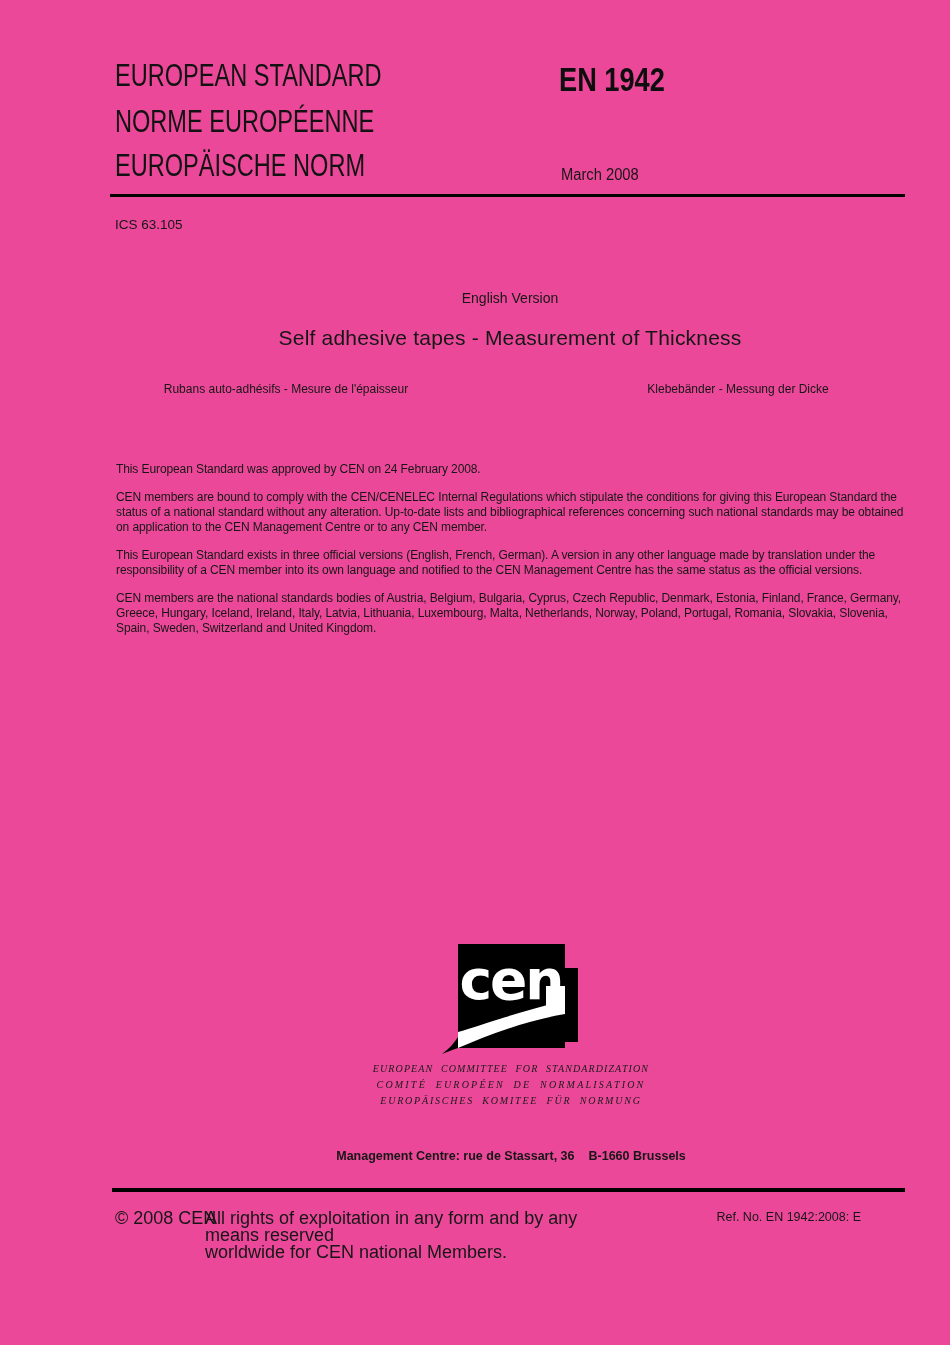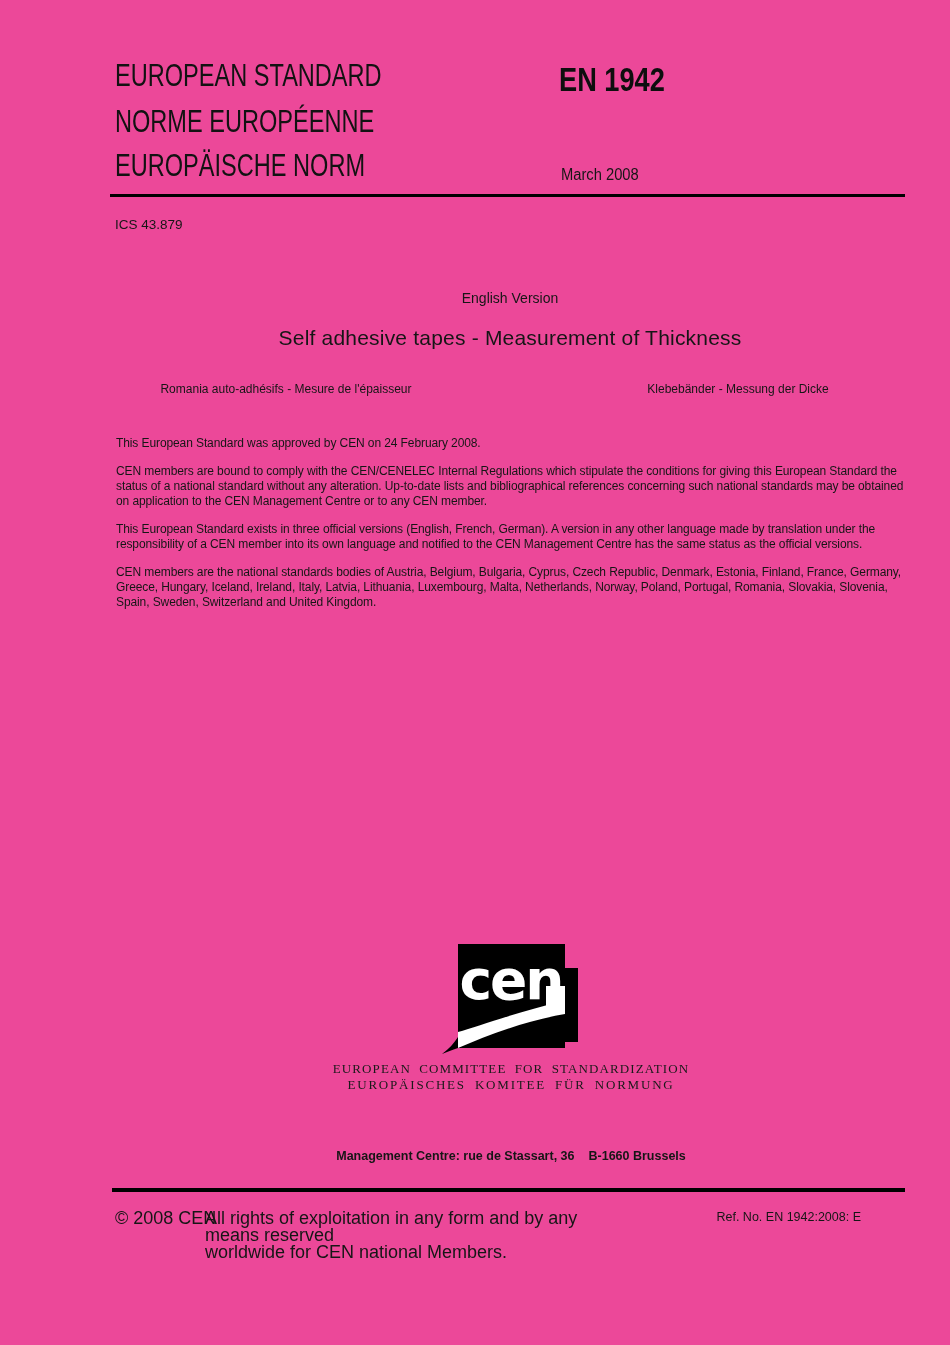--- a/index.html
+++ b/index.html
@@ -19,21 +19,21 @@
   }
   .std-date{font-size:16px;line-height:1;transform:scaleX(0.92);transform-origin:0 50%;}
   .rule{background:#000;}
   .meta-text{font-size:13.5px;line-height:1;}
   .center-text{text-align:center;}
   .version-label{font-size:14px;}
   .doc-title{font-size:21px;letter-spacing:0.2px;}
   .subtitle{font-size:12px;}
   .body-paras{width:795px;font-size:12px;line-height:15px;letter-spacing:-0.1px;}
   .body-paras p{margin:0 0 13px 0;}
-  .committee{font-family:"Liberation Serif",serif;font-size:13px;line-height:16px;color:#1a1a1a;}
+  .committee{font-family:"Liberation Serif",serif;font-size:10px;line-height:16px;color:#1a1a1a;font-style:italic;}
   .committee .c1{letter-spacing:1.1px;word-spacing:4px;}
   .committee .c2{letter-spacing:2.2px;word-spacing:4px;}
   .committee .c3{letter-spacing:1.8px;word-spacing:4px;}
   .mgmt{font-size:12.5px;font-weight:bold;white-space:nowrap;}
   .mgmt .gap{display:inline-block;width:14px;}
   .footer-text{font-size:18px;line-height:17px;}
   .ref-no{font-size:12.5px;text-align:right;}
   .cen-logo{position:absolute;left:440px;top:940px;width:142px;height:118px;}
 </style>
 </head>
@@ -45,47 +45,48 @@
     <div class="std-line" style="position:absolute;left:0;top:0;">EUROPEAN STANDARD</div>
     <div class="std-line" style="position:absolute;left:0;top:46px;">NORME EUROPÉENNE</div>
     <div class="std-line" style="position:absolute;left:0;top:90px;">EUROPÄISCHE NORM</div>
   </div>
 
   <div class="abs std-number" style="left:559px;top:62px;">EN 1942</div>
   <div class="abs std-date" style="left:561px;top:167px;">March 2008</div>
 
   <div class="abs rule" style="left:110px;top:194px;width:795px;height:3px;"></div>
 
-  <div class="abs meta-text" style="left:115px;top:218px;">ICS 43.879</div>
+  <div class="abs meta-text" style="left:115px;top:218px;">ICS 63.105</div>
 
   <div class="abs center-text doc-title" style="left:115px;top:326px;width:790px;">Self adhesive tapes - Measurement of Thickness</div>
 
   <div class="abs center-text version-label" style="left:110px;top:290px;width:800px;">English Version</div>
 
-  <div class="abs center-text subtitle" style="left:106px;top:382px;width:360px;">Romania auto-adhésifs - Mesure de l'épaisseur</div>
+  <div class="abs center-text subtitle" style="left:106px;top:382px;width:360px;">Rubans auto-adhésifs - Mesure de l'épaisseur</div>
   <div class="abs center-text subtitle" style="left:558px;top:382px;width:360px;">Klebebänder - Messung der Dicke</div>
 
-  <div class="abs body-paras" style="left:116px;top:436px;">
+  <div class="abs body-paras" style="left:116px;top:462px;">
     <p>This European Standard was approved by CEN on 24 February 2008.</p>
     <p>CEN members are bound to comply with the CEN/CENELEC Internal Regulations which stipulate the conditions for giving this European Standard the status of a national standard without any alteration. Up-to-date lists and bibliographical references concerning such national standards may be obtained on application to the CEN Management Centre or to any CEN member.</p>
     <p>This European Standard exists in three official versions (English, French, German). A version in any other language made by translation under the responsibility of a CEN member into its own language and notified to the CEN Management Centre has the same status as the official versions.</p>
     <p>CEN members are the national standards bodies of Austria, Belgium, Bulgaria, Cyprus, Czech Republic, Denmark, Estonia, Finland, France, Germany, Greece, Hungary, Iceland, Ireland, Italy, Latvia, Lithuania, Luxembourg, Malta, Netherlands, Norway, Poland, Portugal, Romania, Slovakia, Slovenia, Spain, Sweden, Switzerland and United Kingdom.</p>
   </div>
 
   <svg class="cen-logo" viewBox="0 0 142 118" aria-hidden="true">
     <rect x="18" y="4" width="107" height="104" fill="#000000"></rect>
     <text x="71" y="59" text-anchor="middle" fill="#ffffff" font-family="DejaVu Sans, sans-serif" font-size="55" font-weight="bold" letter-spacing="-2">cen</text>
     <rect x="106" y="46" width="19" height="20" fill="#ffffff"></rect>
     <path d="M18,92 C 40,86 82,70 125,61 L125,74 C 85,81 48,95 18,108 Z" fill="#ffffff"></path>
     <rect x="125" y="28" width="13" height="74" fill="#000000"></rect>
     <path d="M2,114 C 9,109 14,103 18,97 L18,108 C 12,110 7,112 2,114 Z" fill="#000000"></path>
   </svg>
 
   <div class="abs committee center-text" style="left:311px;top:1061px;width:400px;">
     <div class="c1">EUROPEAN COMMITTEE FOR STANDARDIZATION</div>
+    <div class="c2">COMITÉ EUROPÉEN DE NORMALISATION</div>
     <div class="c3">EUROPÄISCHES KOMITEE FÜR NORMUNG</div>
   </div>
 
   <div class="abs mgmt center-text" style="left:261px;top:1149px;width:500px;">
     <span>Management Centre: rue de Stassart, 36</span><span class="gap"></span><span>B-1660 Brussels</span>
   </div>
 
   <div class="abs rule" style="left:112px;top:1188px;width:793px;height:4px;"></div>
 
   <div class="abs footer-text" style="left:115px;top:1210px;">© 2008 CEN</div>

